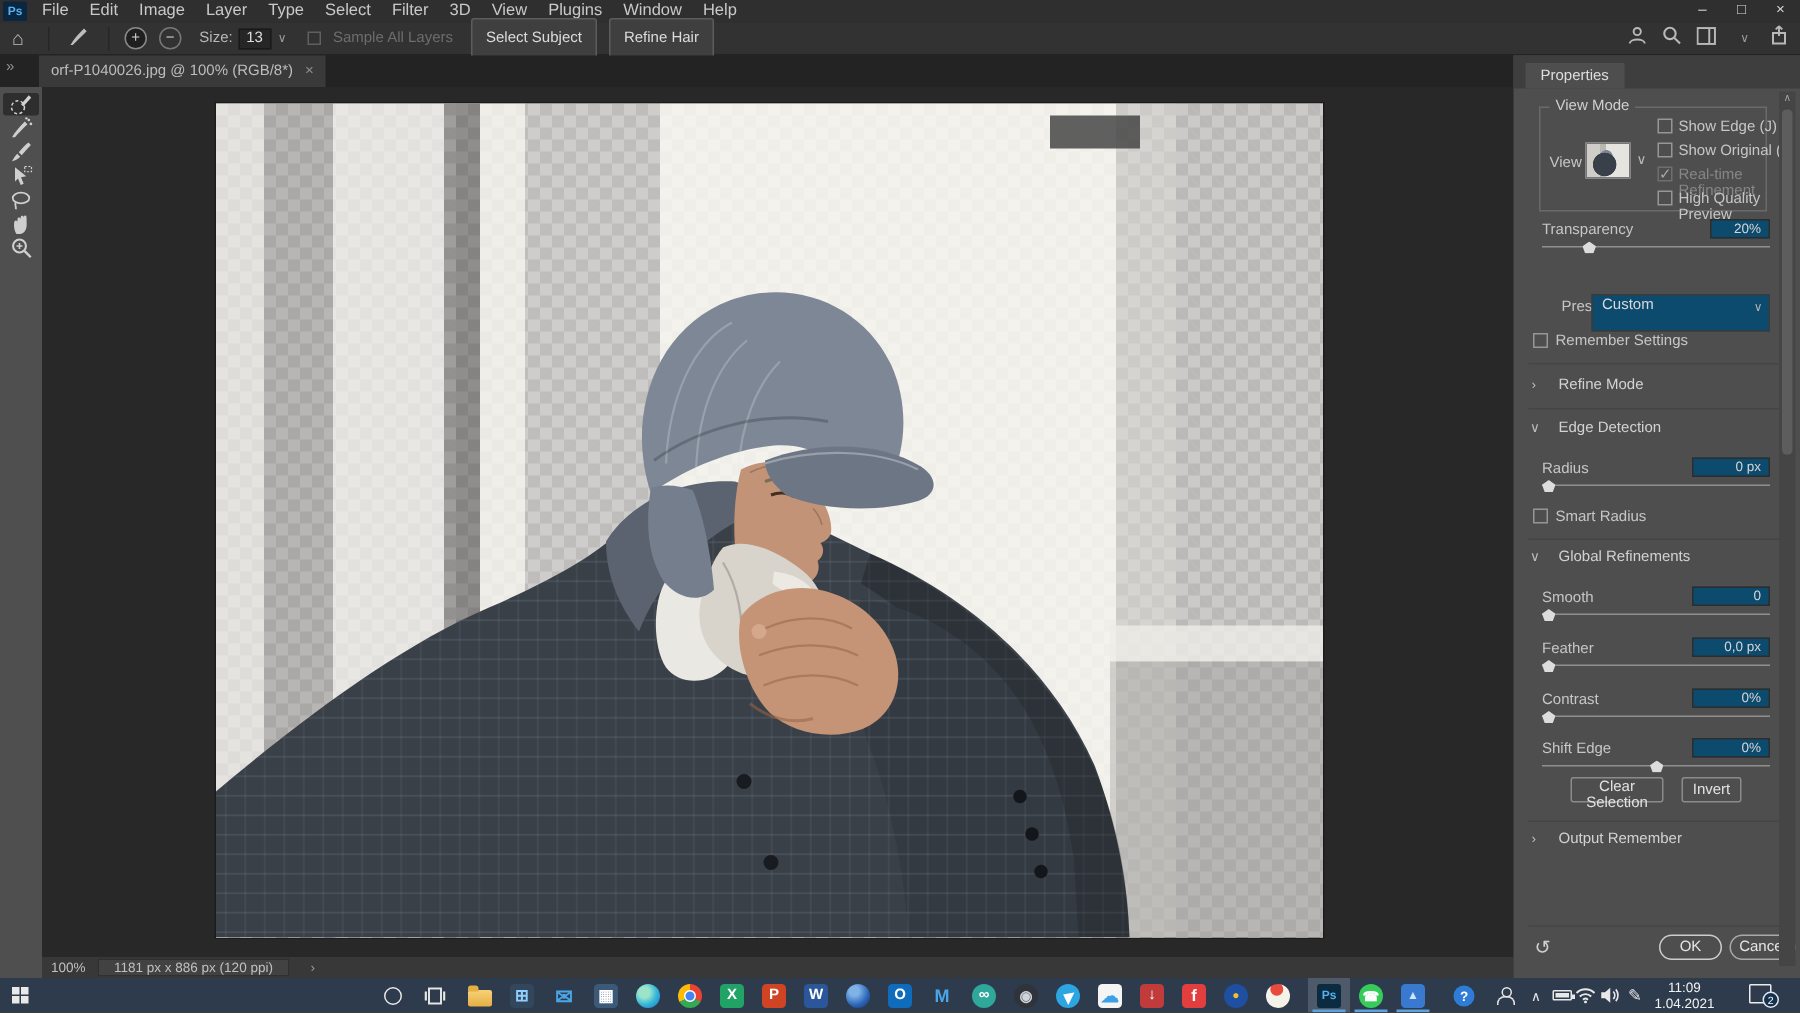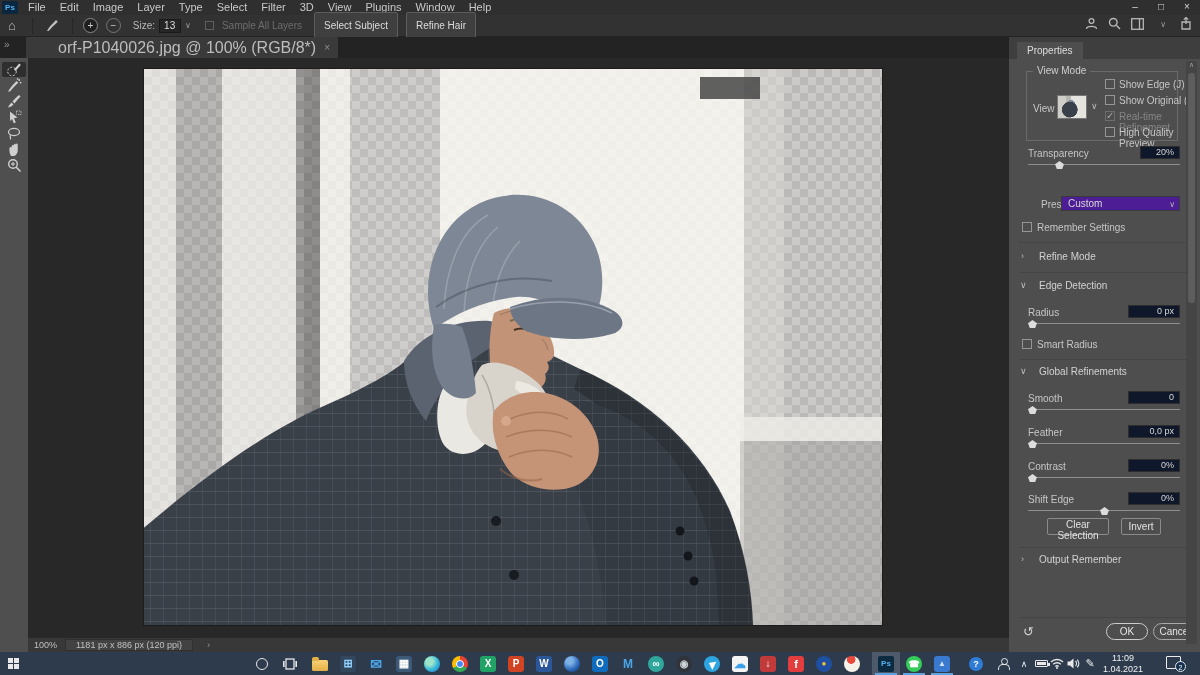--- a/index.html
+++ b/index.html
@@ -34,21 +34,21 @@
   .dischk { width:9px; height:9px; border:1px solid #5f5f5f; margin-left:10px; background:transparent; }
   .obtn { height:28px; background:#3f3f3f; border:1px solid #5c5c5c; border-radius:2px; color:#dcdcdc; font-size:10px;
           line-height:14px; padding:0 9px; margin-left:8px; }
   .obar-right { position:absolute; right:8px; top:17px; display:flex; align-items:center; gap:10px; }
 
   
   .tabbar { left:0; top:37px; width:1009px; height:21px; background:#232323; }
   .taboverflow { position:absolute; left:4px; top:2px; color:#8f8f8f; font-size:10px; }
   .doctab { position:absolute; left:26px; top:0; height:21px; background:#3a3a3a; display:flex; align-items:center;
             padding:0 8px; gap:8px; }
-  .doctab .title { font-size:16px; color:#bdbdbd;margin-left:24px; }
+  .doctab .title { font-size:10px; color:#bdbdbd; }
   .doctab .x { color:#8f8f8f; font-size:10px; }
 
   
   .toolstrip { left:0; top:58px; width:28px; height:594px; background:#4f4f4f; }
   .tool { position:absolute; left:2px; width:24px; height:15px; display:flex; align-items:center; justify-content:center; }
   .tool.selected { background:#2e2e2e; border-radius:2px; }
   .tool svg { display:block; }
 
   
   .canvas { left:28px; top:58px; width:981px; height:594px; background:#282828; }
@@ -73,30 +73,30 @@
   .props { left:1009px; top:37px; width:191px; height:615px; background:#4e4e4e; }
   .propshead { position:absolute; left:0; top:0; width:191px; height:22px; background:#3e3e3e; }
   .propstab { position:absolute; left:8px; top:5px; height:17px; background:#4e4e4e; padding:0 10px; font-size:10px;
               line-height:17px; color:#dedede; }
   .plabel { position:absolute; font-size:10px; color:#c6c6c6; }
   .plabel.dim { color:#868686; }
   .sectitle { position:absolute; font-size:10px; color:#d2d2d2; }
   .secchev { position:absolute; font-size:9px; color:#bdbdbd; }
   .groupbox { position:absolute; border:1px solid #6a6a6a; }
   .grouplabel { position:absolute; font-size:10px; color:#cfcfcf; background:#4e4e4e; padding:0 4px; }
-  .vbox { position:absolute; height:13px; background:#0f172a; border:1px solid #2d2d2d; color:#d6d6d6; font-size:9px;
+  .vbox { position:absolute; height:13px; background:#0c4a6e; border:1px solid #2d2d2d; color:#d6d6d6; font-size:9px;
           line-height:11px; text-align:right; padding:0 5px; }
   .slider { position:absolute; height:10px; }
   .slider .track { position:absolute; left:0; right:0; top:4px; height:1px; background:#8f8f8f; }
   .slider .thumb { position:absolute; top:1px; width:9px; height:8px; background:#dcdcdc;
                    clip-path:polygon(50% 0,100% 40%,80% 100%,20% 100%,0 40%); }
   .cb { position:absolute; width:10px; height:10px; border:1px solid #969696; background:#4e4e4e; }
   .cb.dis { border-color:#6e6e6e; }
   .cb.checked::after { content:"✓"; position:absolute; left:0; top:-2px; font-size:10px; color:#a8a8a8; }
-  .pdrop { position:absolute; height:15px; background:#4c1d95; border:1px solid #3a3a3a; color:#d8d8d8; font-size:10px;
+  .pdrop { position:absolute; height:25px; background:#0c4a6e; border:1px solid #3a3a3a; color:#d8d8d8; font-size:10px;
            line-height:13px; padding:0 6px; }
   .pdrop .dchev { position:absolute; right:4px; top:1px; font-size:8px; color:#b0b0b0; }
   .pline { position:absolute; left:10px; width:171px; height:1px; background:#454545; }
   .pbtn { position:absolute; background:#4e4e4e; border:1px solid #8b8b8b; border-radius:2px; color:#e2e2e2; font-size:10px;
           text-align:center; }
   .pill { position:absolute; height:17px; border:1px solid #a9a9a9; border-radius:9px; color:#e4e4e4; font-size:10px;
           line-height:15px; text-align:center; background:transparent; }
   .viewthumb { position:absolute; width:30px; height:24px; border:1px solid #777;
                background-color:#ddd;
                background-image:

